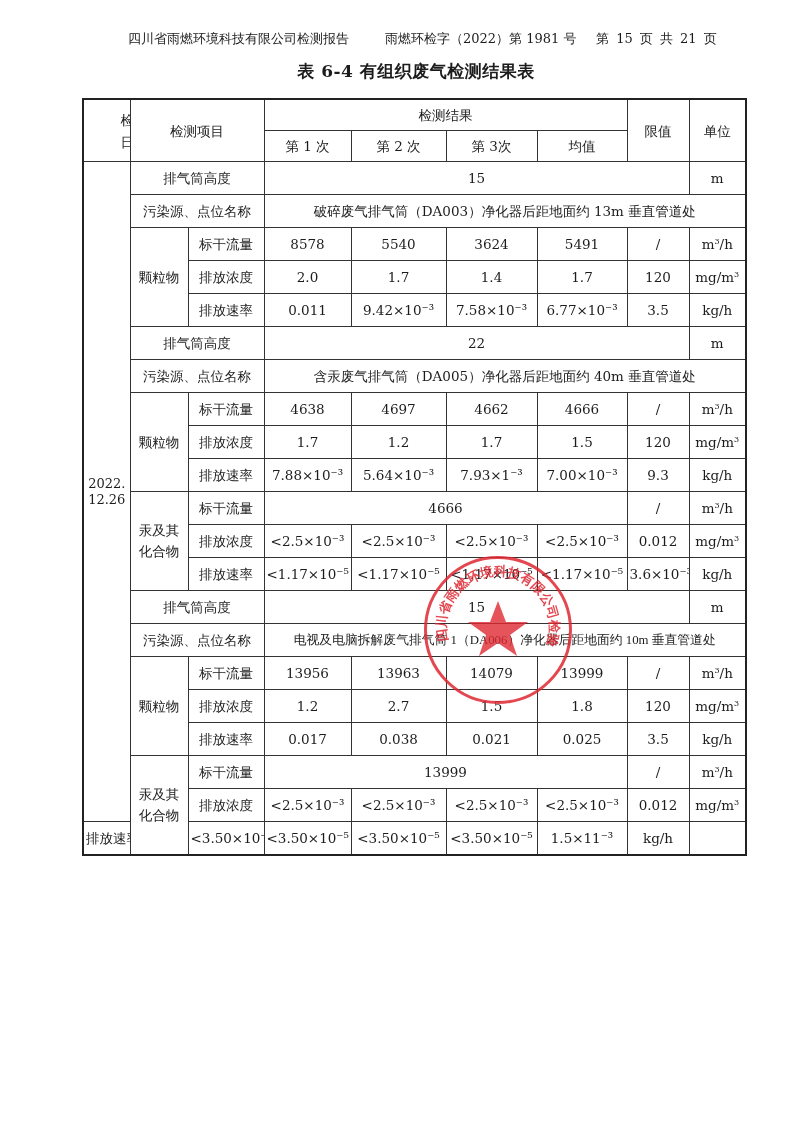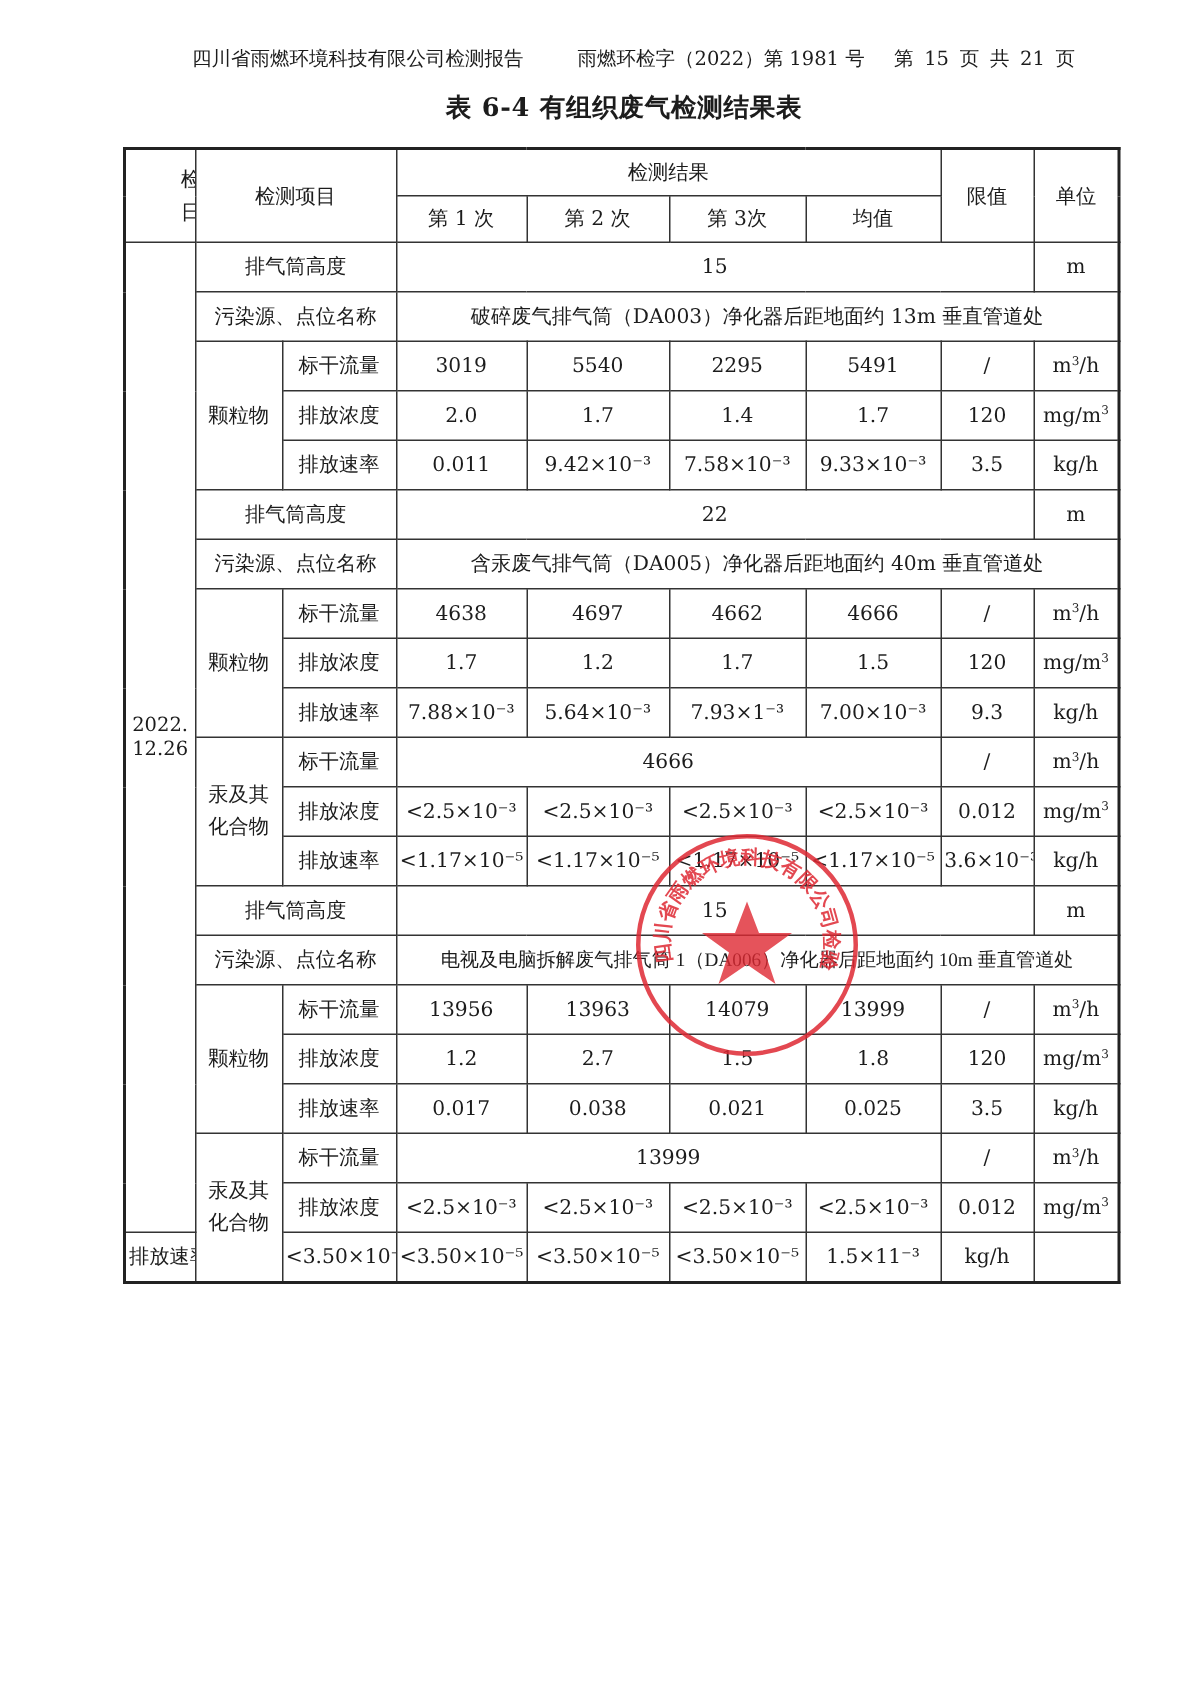--- a/index.html
+++ b/index.html
@@ -86,42 +86,42 @@
     <td colspan="5">15</td>
     <td>m</td>
   </tr>
   <tr>
     <td colspan="2">污染源、点位名称</td>
     <td colspan="6">破碎废气排气筒（DA003）净化器后距地面约 13m 垂直管道处</td>
   </tr>
   <tr>
     <td rowspan="3">颗粒物</td>
     <td>标干流量</td>
-    <td>3019</td>
+    <td>8578</td>
     <td>5540</td>
-    <td>2295</td>
+    <td>3624</td>
     <td>5491</td>
     <td>/</td>
     <td>m<sup>3</sup>/h</td>
   </tr>
   <tr>
     <td>排放浓度</td>
     <td>2.0</td>
     <td>1.7</td>
     <td>1.4</td>
     <td>1.7</td>
     <td>120</td>
     <td>mg/m<sup>3</sup></td>
   </tr>
   <tr>
     <td>排放速率</td>
     <td>0.011</td>
     <td>9.42×10⁻³</td>
     <td>7.58×10⁻³</td>
-    <td>9.33×10⁻³</td>
+    <td>6.77×10⁻³</td>
     <td>3.5</td>
     <td>kg/h</td>
   </tr>
 
   <tr>
     <td colspan="2">排气筒高度</td>
     <td colspan="5">22</td>
     <td>m</td>
   </tr>
   <tr>

